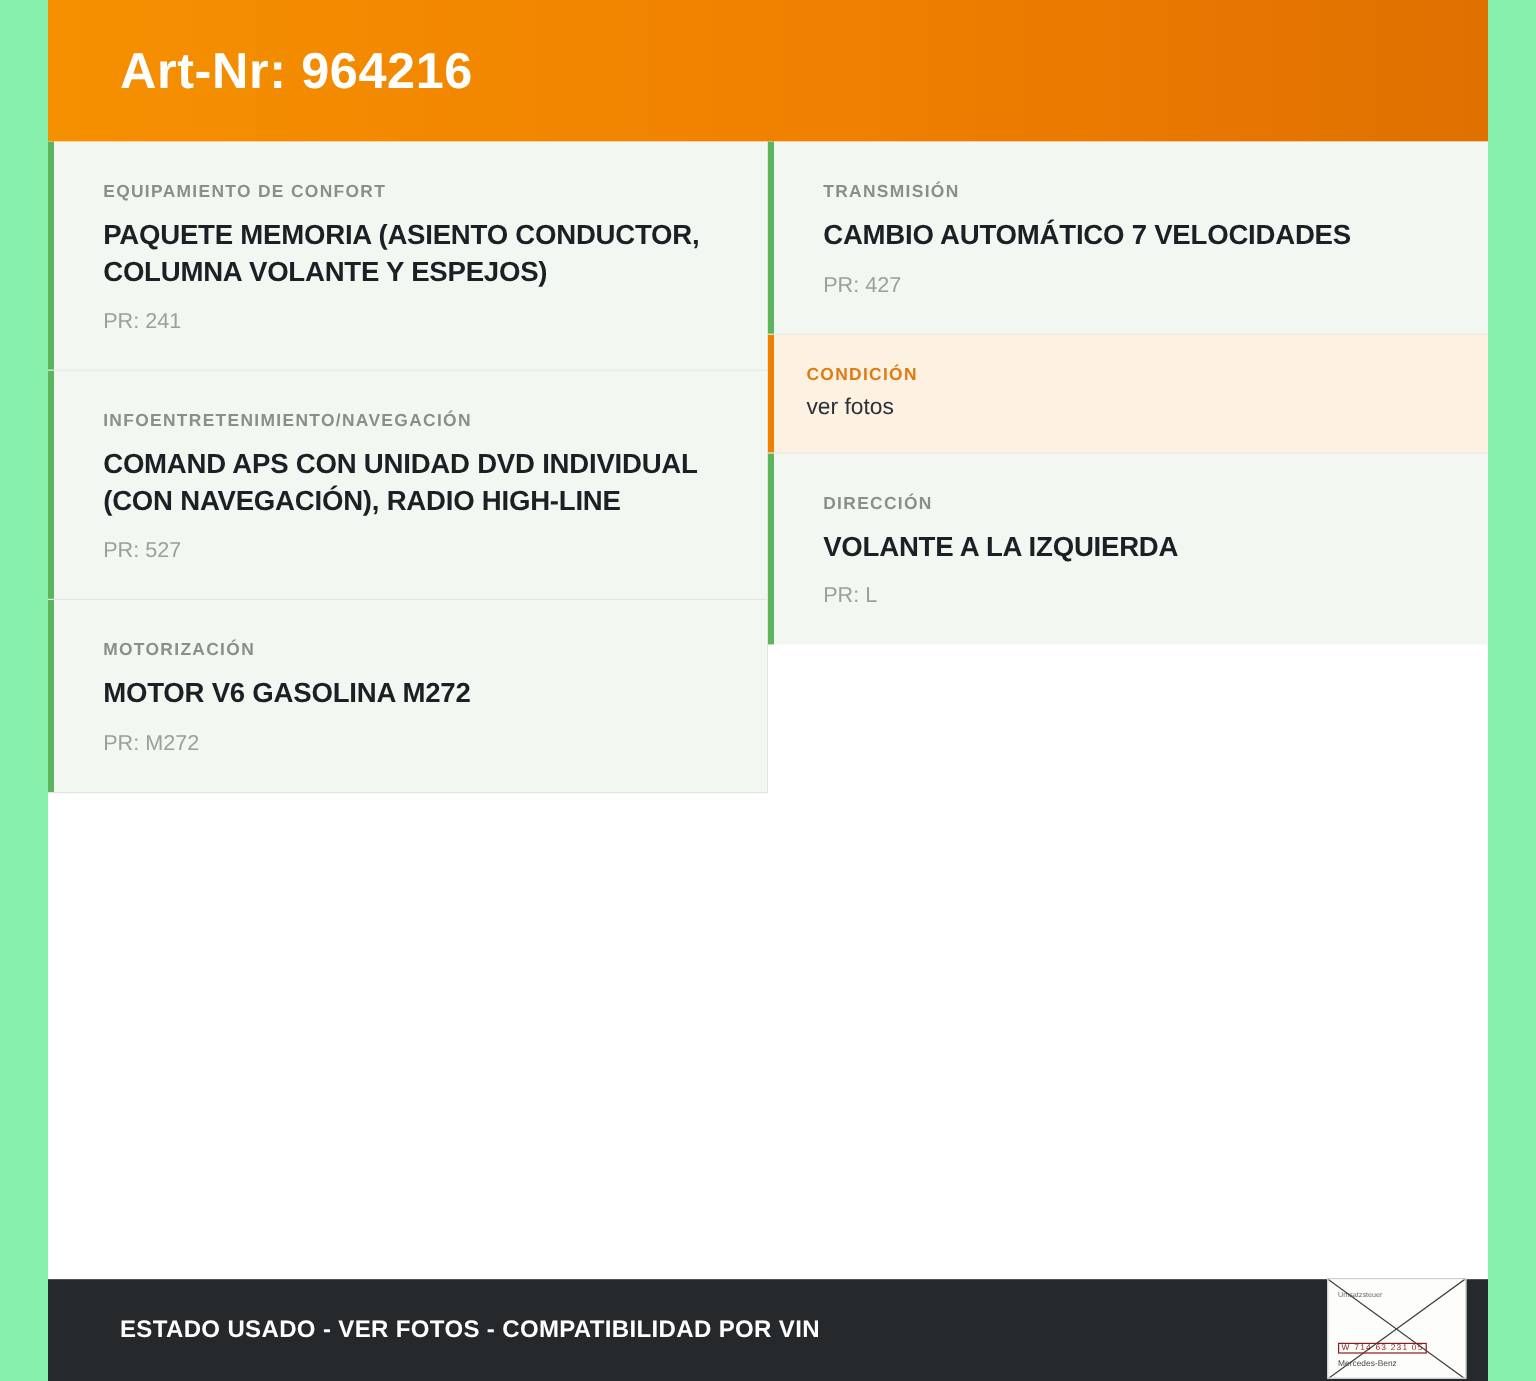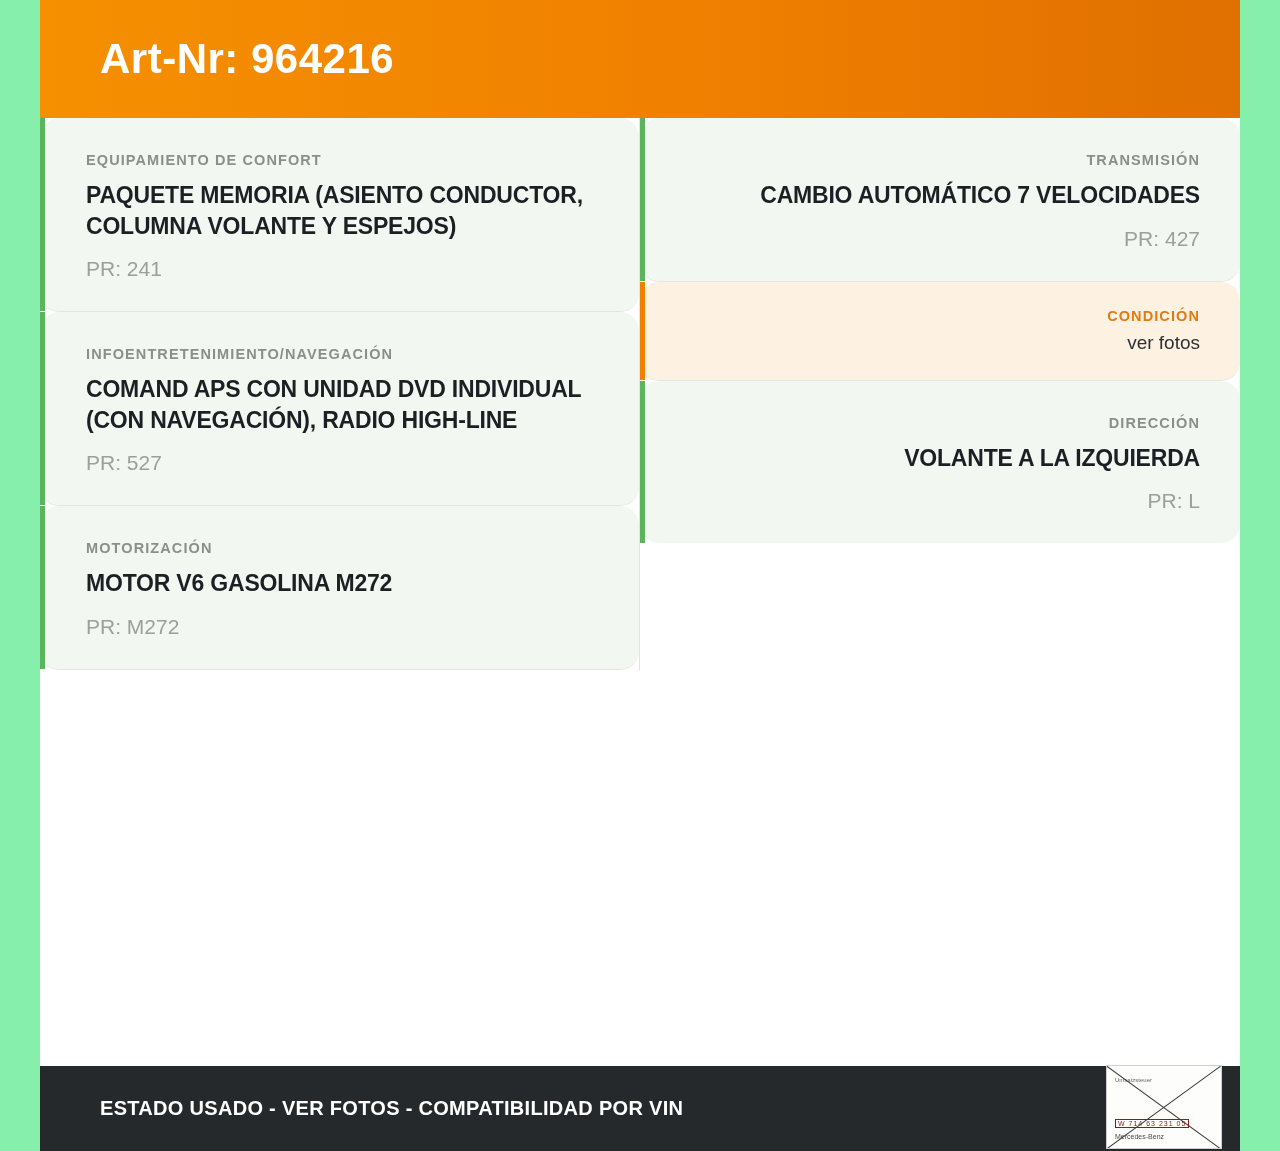--- a/index.html
+++ b/index.html
@@ -44,28 +44,26 @@
     width: 1200px;
     height: 948px;
     align-items: flex-start;
   }
   .col-left {
     width: 600px;
     border-right: 1px solid #e3e3e3;
   }
   .col-right {
     width: 600px;
-    text-align: right;
   }
   .block {
     position: relative;
     background: #f2f8f1;
     border-bottom: 1px solid #e3e6e1;
     padding: 34px 40px 30px 46px;
-    border-radius: 19px;
   }
   .block.green::before {
     content: "";
     position: absolute;
     left: 0;
     top: 0;
     bottom: 0;
     width: 5px;
     background: #5cb45c;
   }
@@ -79,21 +77,21 @@
   }
   .block .value {
     color: #1c2024;
     font-size: 23px;
     font-weight: bold;
     line-height: 1.33;
     letter-spacing: -0.2px;
   }
   .block .pr {
     color: #9aa09a;
-    font-size: 21px;
+    font-size: 18px;
     margin-top: 16px;
   }
   .block.cond {
     background: #fdf1e2;
     padding: 26px 40px 26px 32px;
   }
   .block.cond::before {
     content: "";
     position: absolute;
     left: 0;

